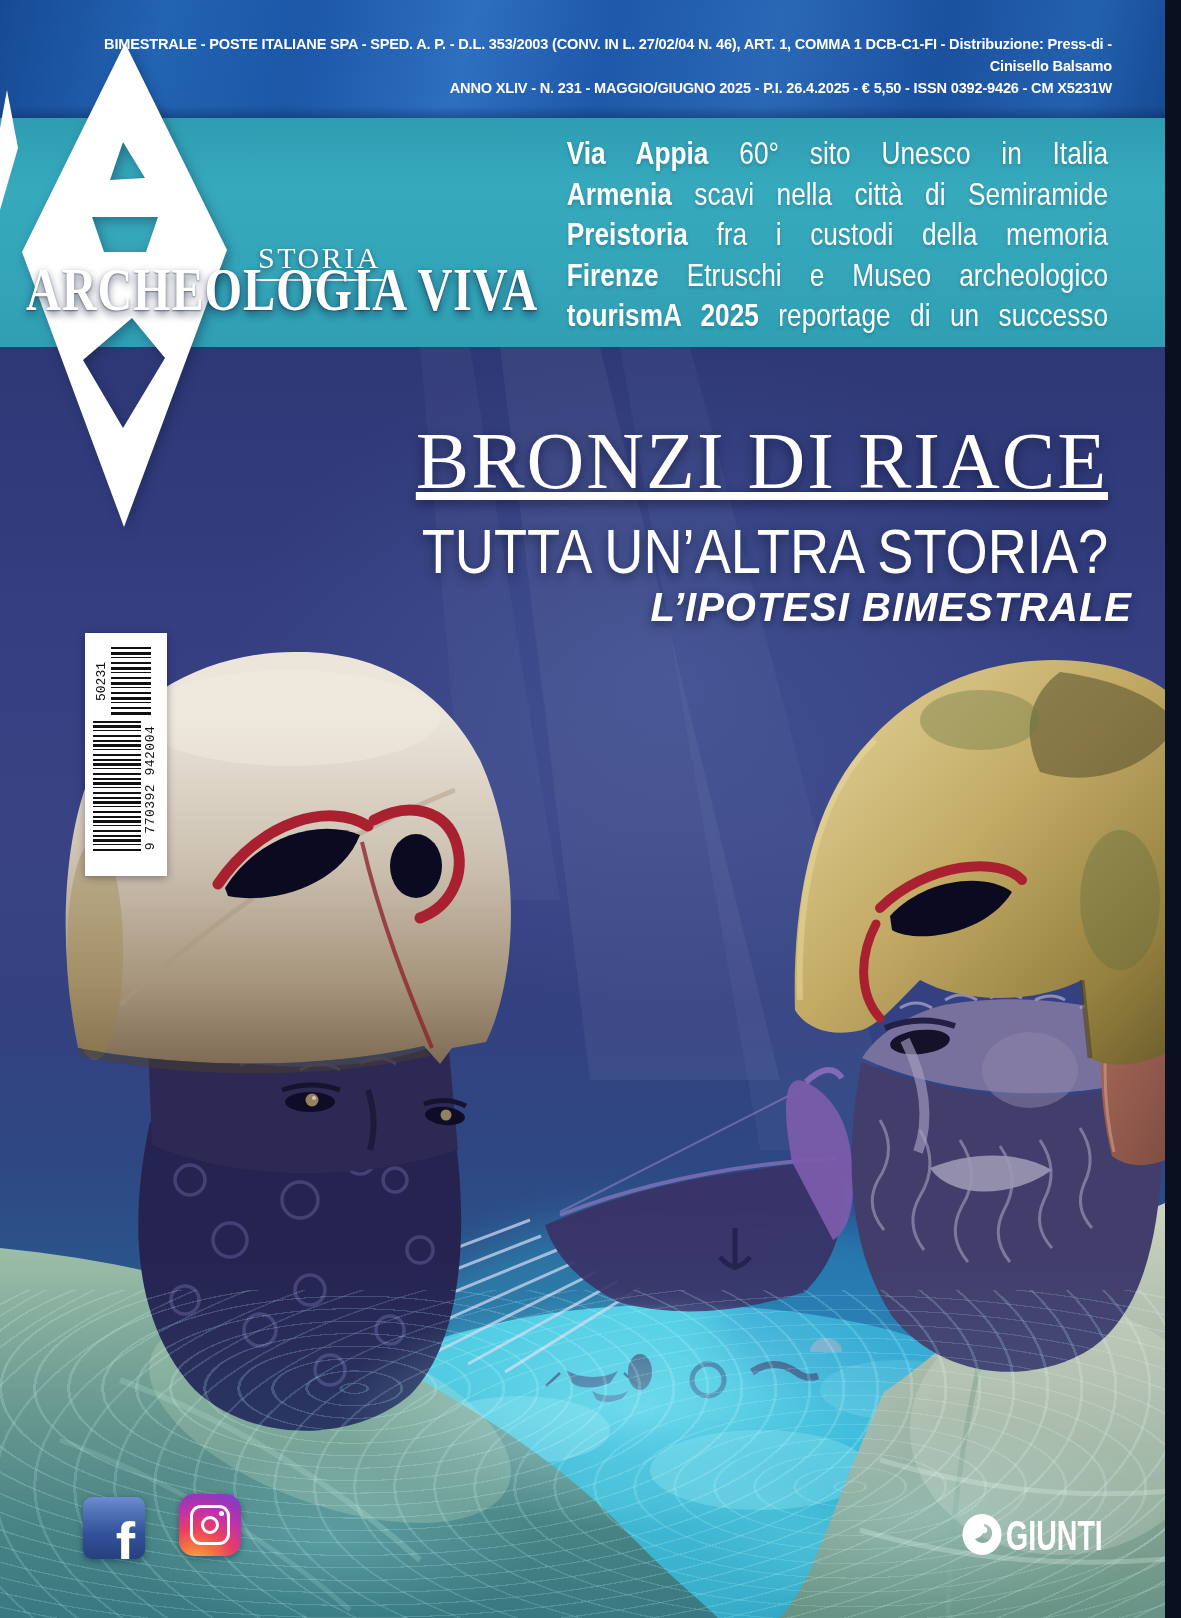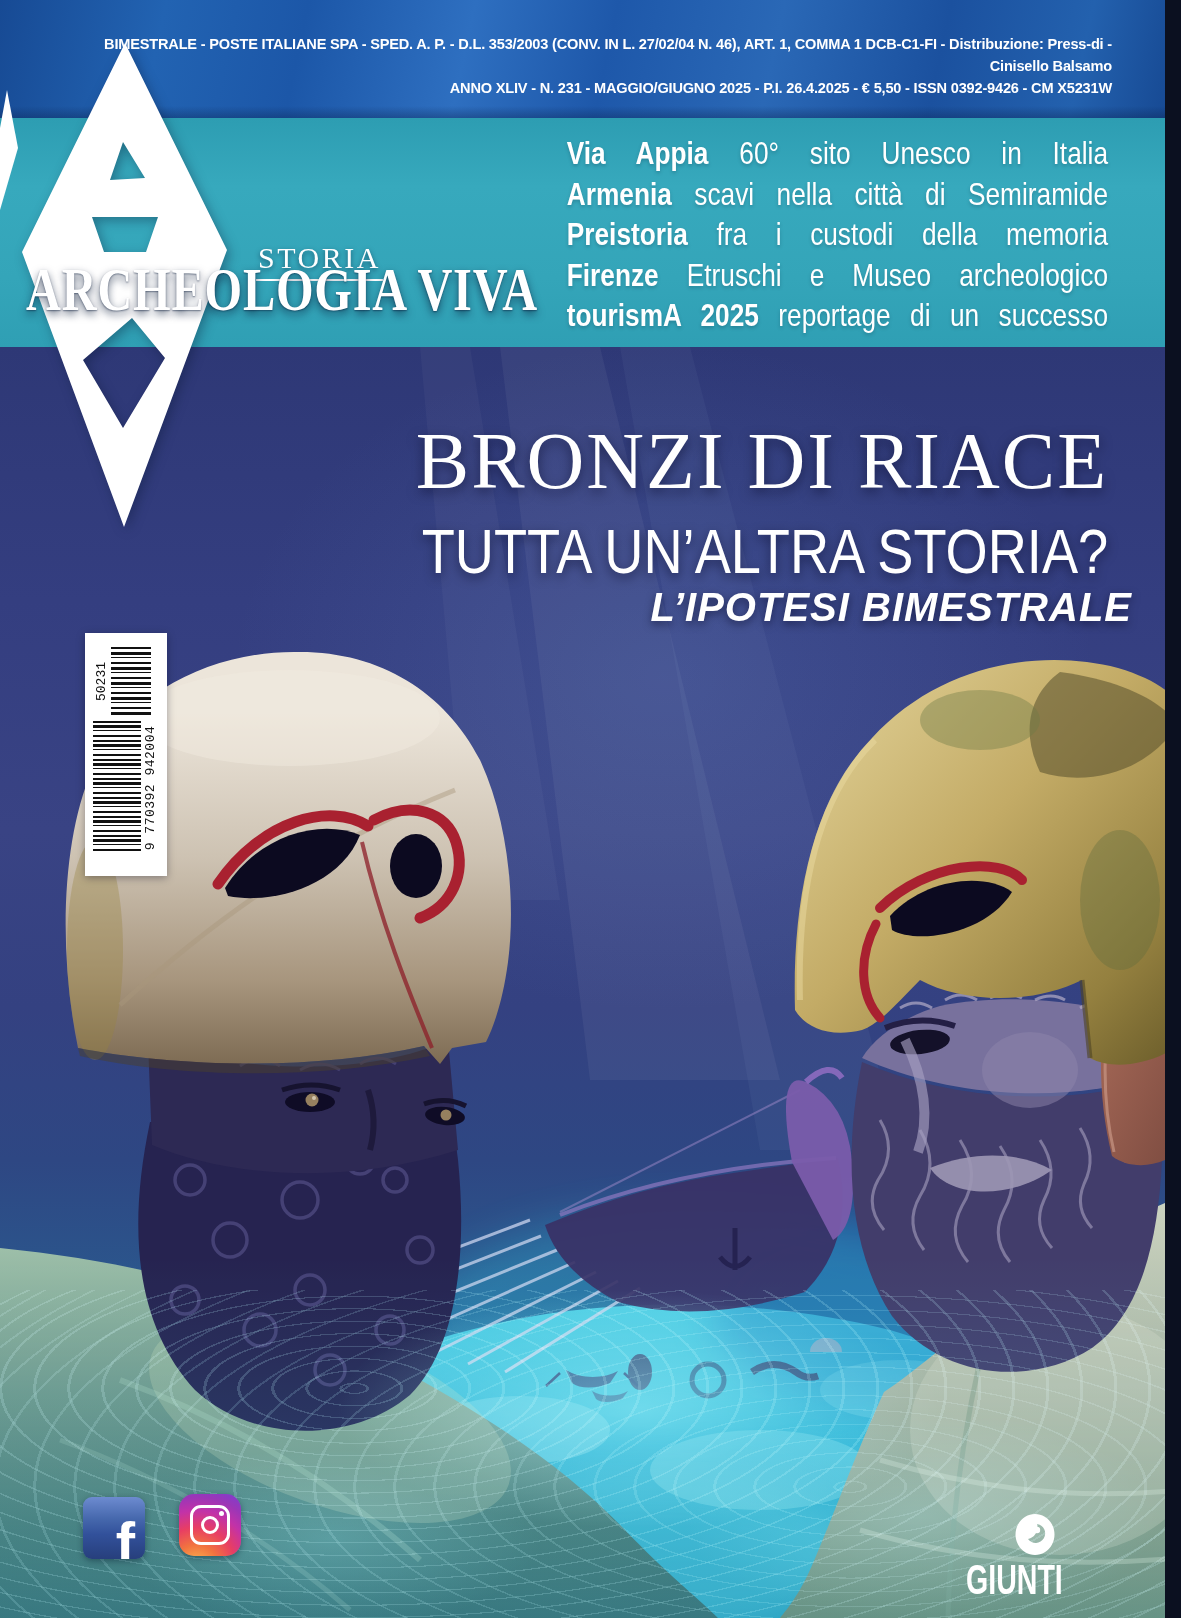--- a/index.html
+++ b/index.html
@@ -50,20 +50,21 @@
     font-family:"Liberation Serif", serif; font-weight:700; font-size:62px; letter-spacing:1px;
     transform:scaleX(.78); transform-origin:0 0;
     text-shadow:0 4px 10px rgba(8,25,55,.6), 0 1px 2px rgba(8,25,55,.5);
   }
   
   .feature { position:absolute; right:57px; top:421px; width:0; height:0; z-index:7; }
   .f-title {
     position:absolute; right:0; top:0; white-space:nowrap;
     font-family:"Liberation Serif", serif; font-size:80px; line-height:80px; letter-spacing:2px;
     text-shadow:0 4px 12px rgba(0,0,25,.5);
+    text-decoration:underline;
   }
   .f-sub {
     position:absolute; right:0; top:99px; white-space:nowrap;
     font-size:63px; line-height:63px; font-weight:400;
     transform:scaleX(.86); transform-origin:100% 50%;
     text-shadow:0 4px 12px rgba(0,0,25,.5);
   }
   .f-kicker {
     position:absolute; right:-24px; top:164px; white-space:nowrap;
     font-style:italic; font-weight:700; font-size:40px; line-height:44px; letter-spacing:1px;
@@ -107,21 +108,21 @@
     overflow:hidden; box-shadow:0 2px 6px rgba(0,20,40,.4); cursor:pointer; }
   .fb-f { position:absolute; right:10px; bottom:-13px; font-weight:700; font-size:58px; color:#fff; line-height:1; }
   .ig { position:absolute; left:179px; top:1494px; width:62px; height:62px; border-radius:15px; z-index:6;
     background:radial-gradient(circle at 28% 118%, #fec053 0%, #f2733f 26%, #e83e63 46%, #c232a8 66%, #9b36b7 82%, #7b3fd1 100%);
     box-shadow:0 2px 6px rgba(0,20,40,.4); cursor:pointer; }
   .ig-cam { position:absolute; left:11px; top:11px; width:40px; height:40px; border:3.5px solid #fff; border-radius:11px; }
   .ig-lens { position:absolute; left:50%; top:50%; width:18px; height:18px; margin:-9px 0 0 -9px;
     border:3.5px solid #fff; border-radius:50%; display:block; }
   .ig-dot { position:absolute; right:3px; top:3px; width:5px; height:5px; background:#fff; border-radius:50%; display:block; }
   
-  .giunti { position:absolute; left:962px; top:1512px; z-index:6; display:flex; align-items:center;flex-direction:column; }
+  .giunti { position:absolute; left:962px; top:1512px; z-index:6; display:flex; align-items:flex-start; }
   .g-mark { width:40px; height:44px; }
   .g-text { font-weight:700; font-size:42px; letter-spacing:0; color:#fff; margin-left:4px;
     transform:scaleX(.68); transform-origin:0 50%; white-space:nowrap; }
 </style>
 </head>
 <body>
 
 <div class="page">
 
   <div class="band-blue"></div>

